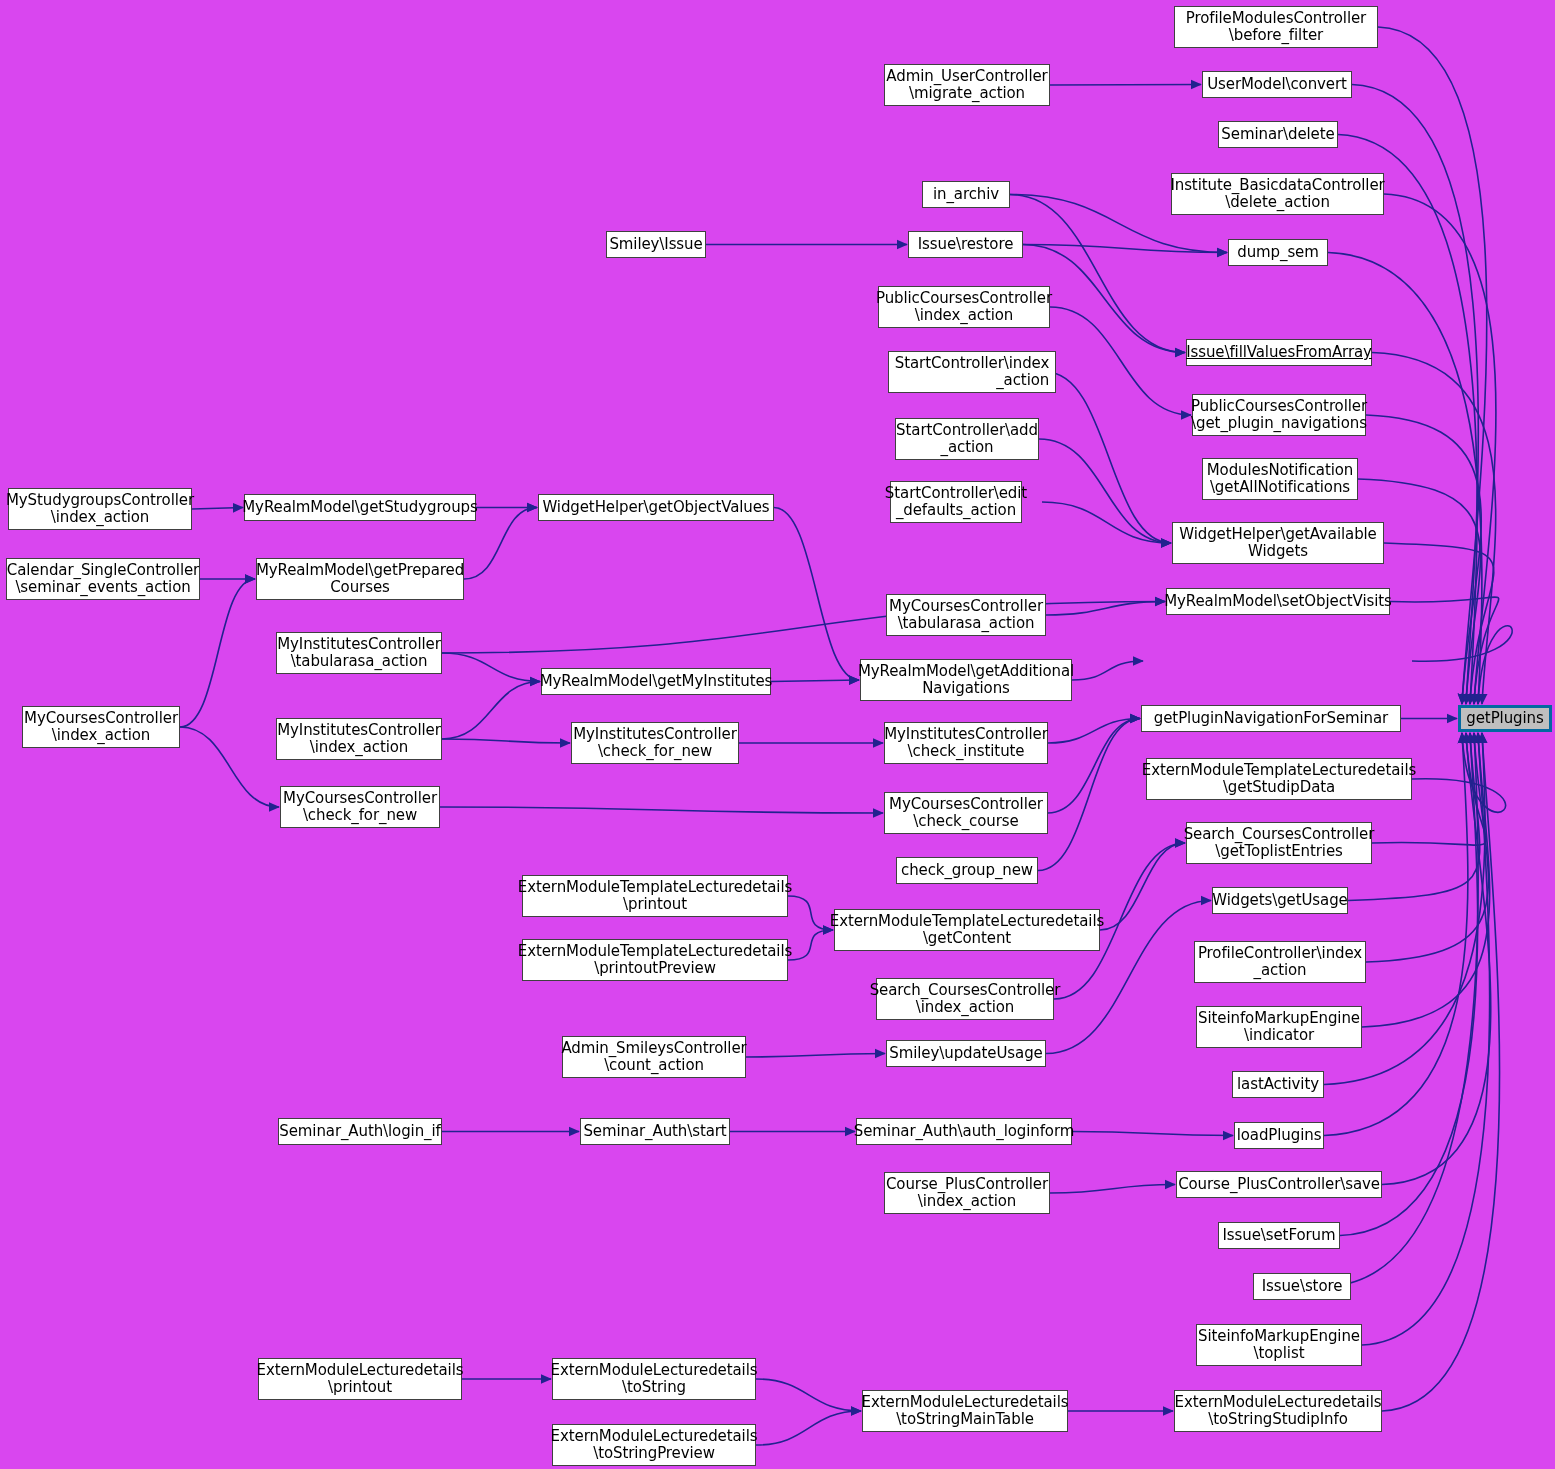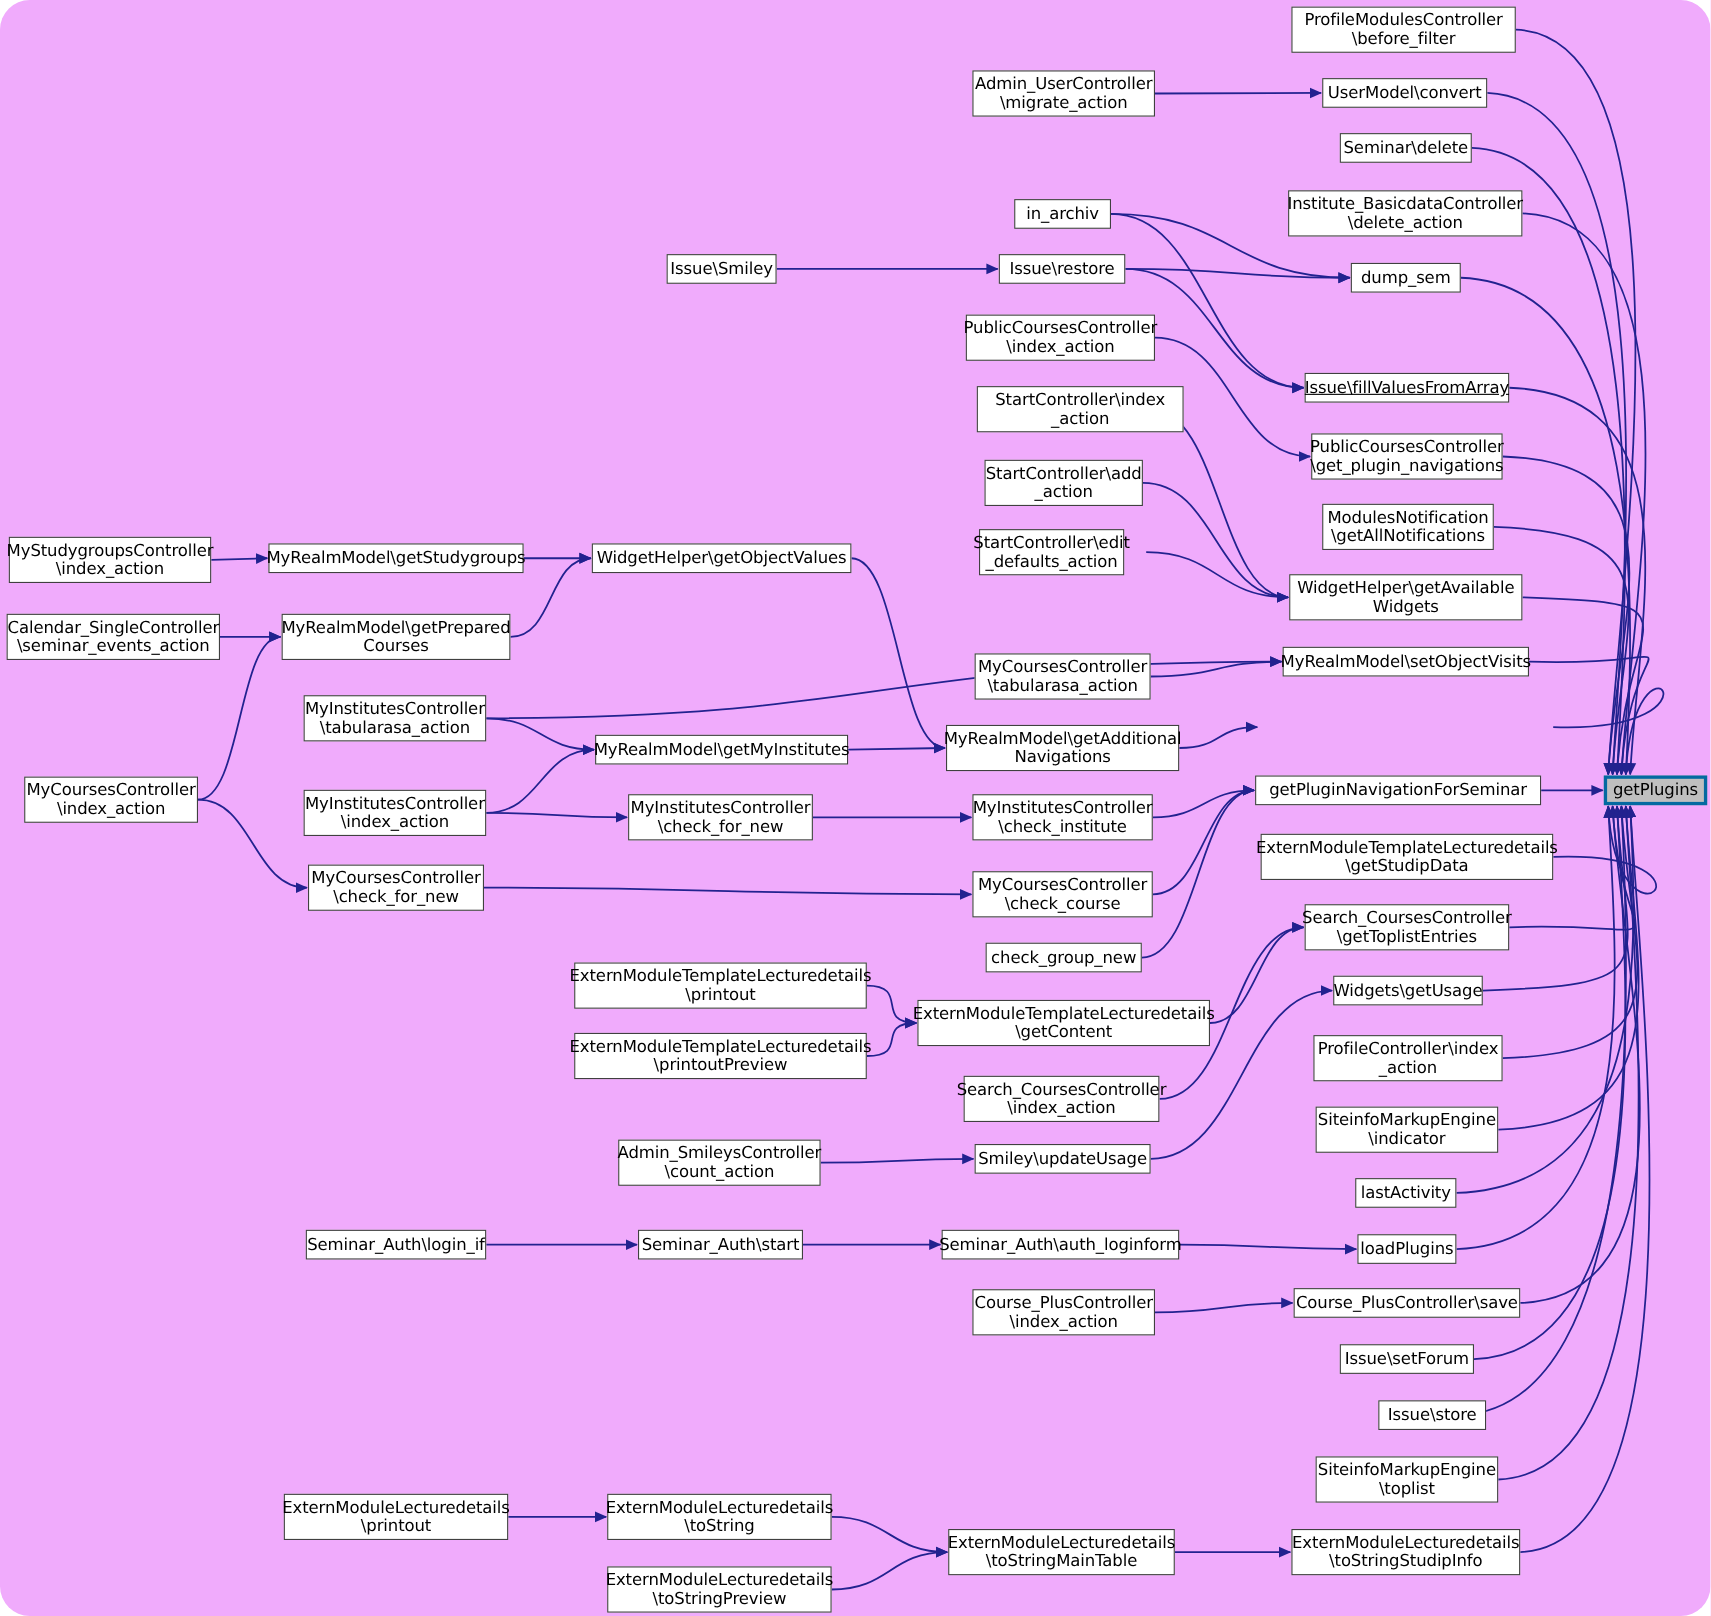--- a/index.html
+++ b/index.html
@@ -1,17 +1,17 @@
 <!DOCTYPE html>
 <html><head>
 <meta charset="utf-8">
 <style>
   html,body{margin:0;padding:0;background:#ffffff;}
-  #canvas{position:relative;width:1555px;height:1469px;background:#f0abfc;
-          font-family:"DejaVu Sans","Liberation Sans",sans-serif;overflow:hidden;border-radius:27px;}
+  #canvas{position:relative;width:1555px;height:1469px;background:#d946ef;
+          font-family:"DejaVu Sans","Liberation Sans",sans-serif;overflow:hidden;}
   #edges{position:absolute;left:0;top:0;width:1555px;height:1469px;}
   .node{position:absolute;box-sizing:border-box;border:1px solid #404040;
         background:#ffffff;display:flex;align-items:center;justify-content:center;
         text-align:center;color:#000000;font-size:15px;line-height:1.12;
         letter-spacing:-0.1px;white-space:pre-line;padding:0 3px;}
   .node.target{background:#bfbfbf;border:3px solid #0369a1;}
 </style>
 </head>
 <body>
 
@@ -93,26 +93,26 @@
 <div class="node" style="left: 1174px; top: 6px; width: 204px; height: 42px;">ProfileModulesController
 \before_filter</div>
     <div class="node" style="left: 884px; top: 64px; width: 166px; height: 42px;">Admin_UserController
 \migrate_action</div>
     <div class="node" style="left: 1202px; top: 71px; width: 150px; height: 27px;">UserModel\convert</div>
     <div class="node" style="left: 1218px; top: 121px; width: 120px; height: 27px;">Seminar\delete</div>
     <div class="node" style="left: 1171px; top: 173px; width: 213px; height: 42px;">Institute_BasicdataController
 \delete_action</div>
     <div class="node" style="left: 922px; top: 181px; width: 88px; height: 27px;">in_archiv</div>
     <div class="node" style="left: 1228px; top: 239px; width: 100px; height: 27px;">dump_sem</div>
-    <div class="node" style="left: 606px; top: 231px; width: 100px; height: 27px;">Issue\Smiley</div>
+    <div class="node" style="left: 606px; top: 231px; width: 100px; height: 27px;">Smiley\Issue</div>
     <div class="node" style="left: 908px; top: 231px; width: 115px; height: 27px;">Issue\restore</div>
     <div class="node" style="left: 878px; top: 286px; width: 172px; height: 42px;">PublicCoursesController
 \index_action</div>
     <div class="node" style="left: 1186px; top: 339px; width: 186px; height: 27px; text-decoration: underline;">Issue\fillValuesFromArray</div>
-    <div class="node" style="left: 888px; top: 351px; width: 188px; height: 42px;">StartController\index
+    <div class="node" style="left: 888px; top: 351px; width: 168px; height: 42px; text-align: right;">StartController\index
 _action</div>
     <div class="node" style="left: 1192px; top: 394px; width: 174px; height: 42px;">PublicCoursesController
 \get_plugin_navigations</div>
     <div class="node" style="left: 895px; top: 418px; width: 144px; height: 42px;">StartController\add
 _action</div>
     <div class="node" style="left: 1202px; top: 458px; width: 156px; height: 42px;">ModulesNotification
 \getAllNotifications</div>
     <div class="node" style="left: 890px; top: 481px; width: 132px; height: 42px;">StartController\edit
 _defaults_action</div>
     <div class="node" style="left: 1172px; top: 522px; width: 212px; height: 42px;">WidgetHelper\getAvailable

